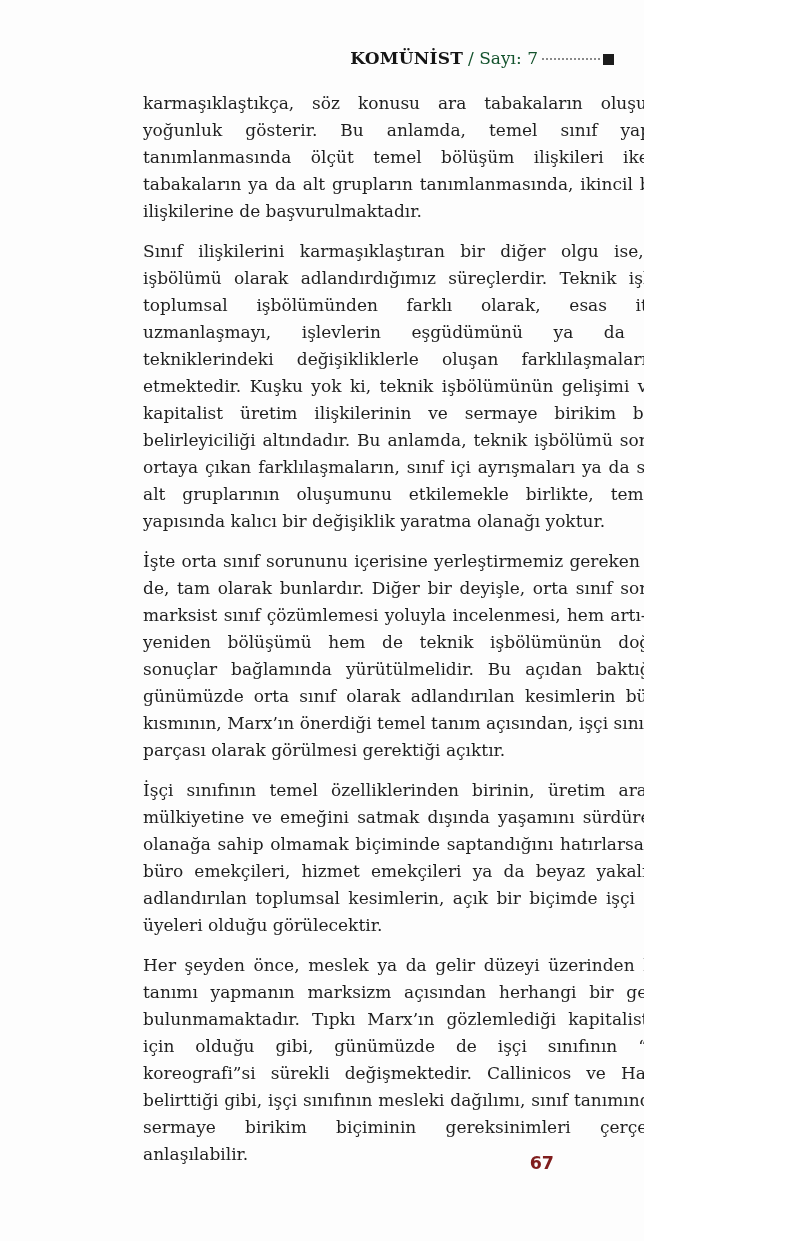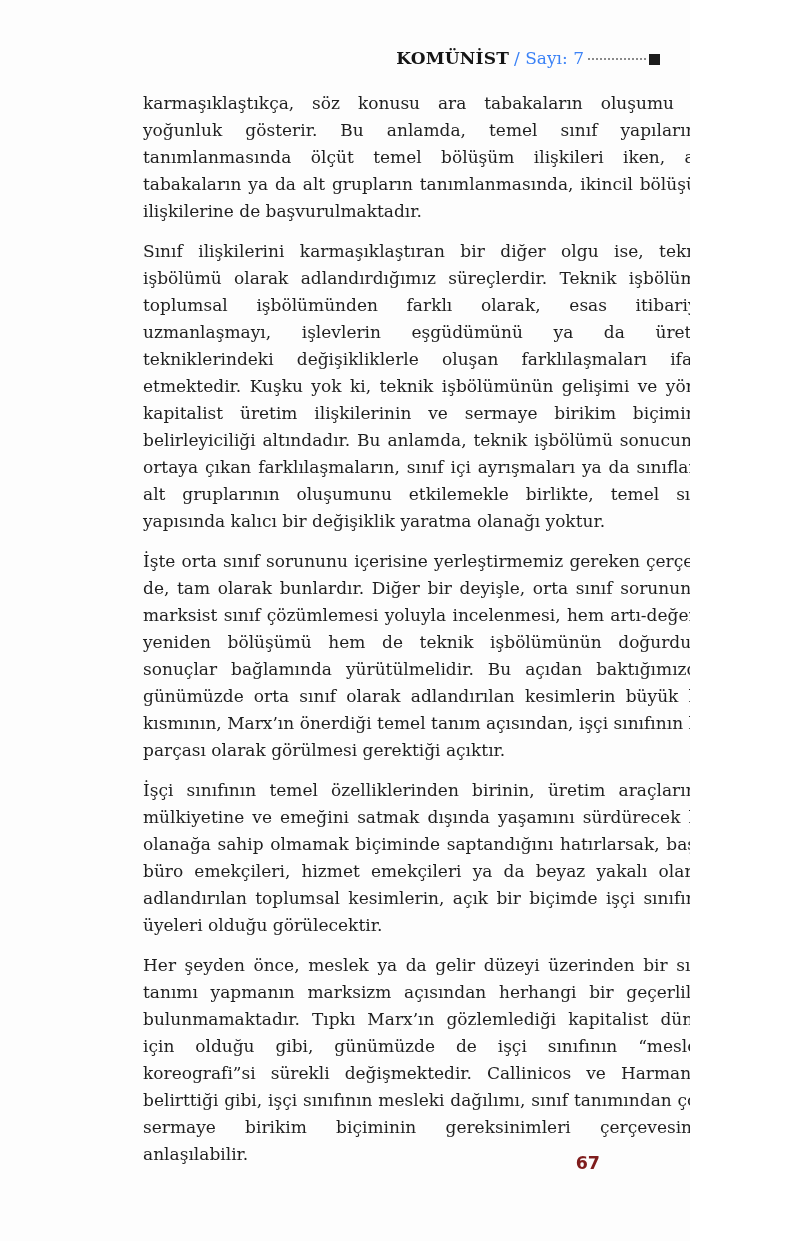--- a/index.html
+++ b/index.html
@@ -8,42 +8,41 @@
     background: #ffffff;
   }
   .page {
     position: relative;
     width: 644px;
     height: 1241px;
     background: #fdfdfd;
     overflow: hidden;
     font-family: "DejaVu Serif", "Liberation Serif", serif;
     color: #1f1f1f;
-    padding-left: 46px;
   }
   
   .header {
     position: absolute;
     top: 48px;
     right: 30px;
     display: flex;
     align-items: center;
     white-space: nowrap;
   }
   .journal-title {
     font-size: 17px;
     font-weight: 700;
     letter-spacing: 0.2px;
     color: #161616;
   }
   .issue-label {
     font-size: 17px;
     font-weight: 400;
     margin-left: 5px;
-    color: #3b82f6;
+    color: #14532d;
   }
   .dotted-leader {
     width: 58px;
     height: 0;
     border-bottom: 2px dotted #8a8a8a;
     margin: 2px 3px 0 4px;
     align-self: center;
   }
   .square-marker {
     width: 11px;

